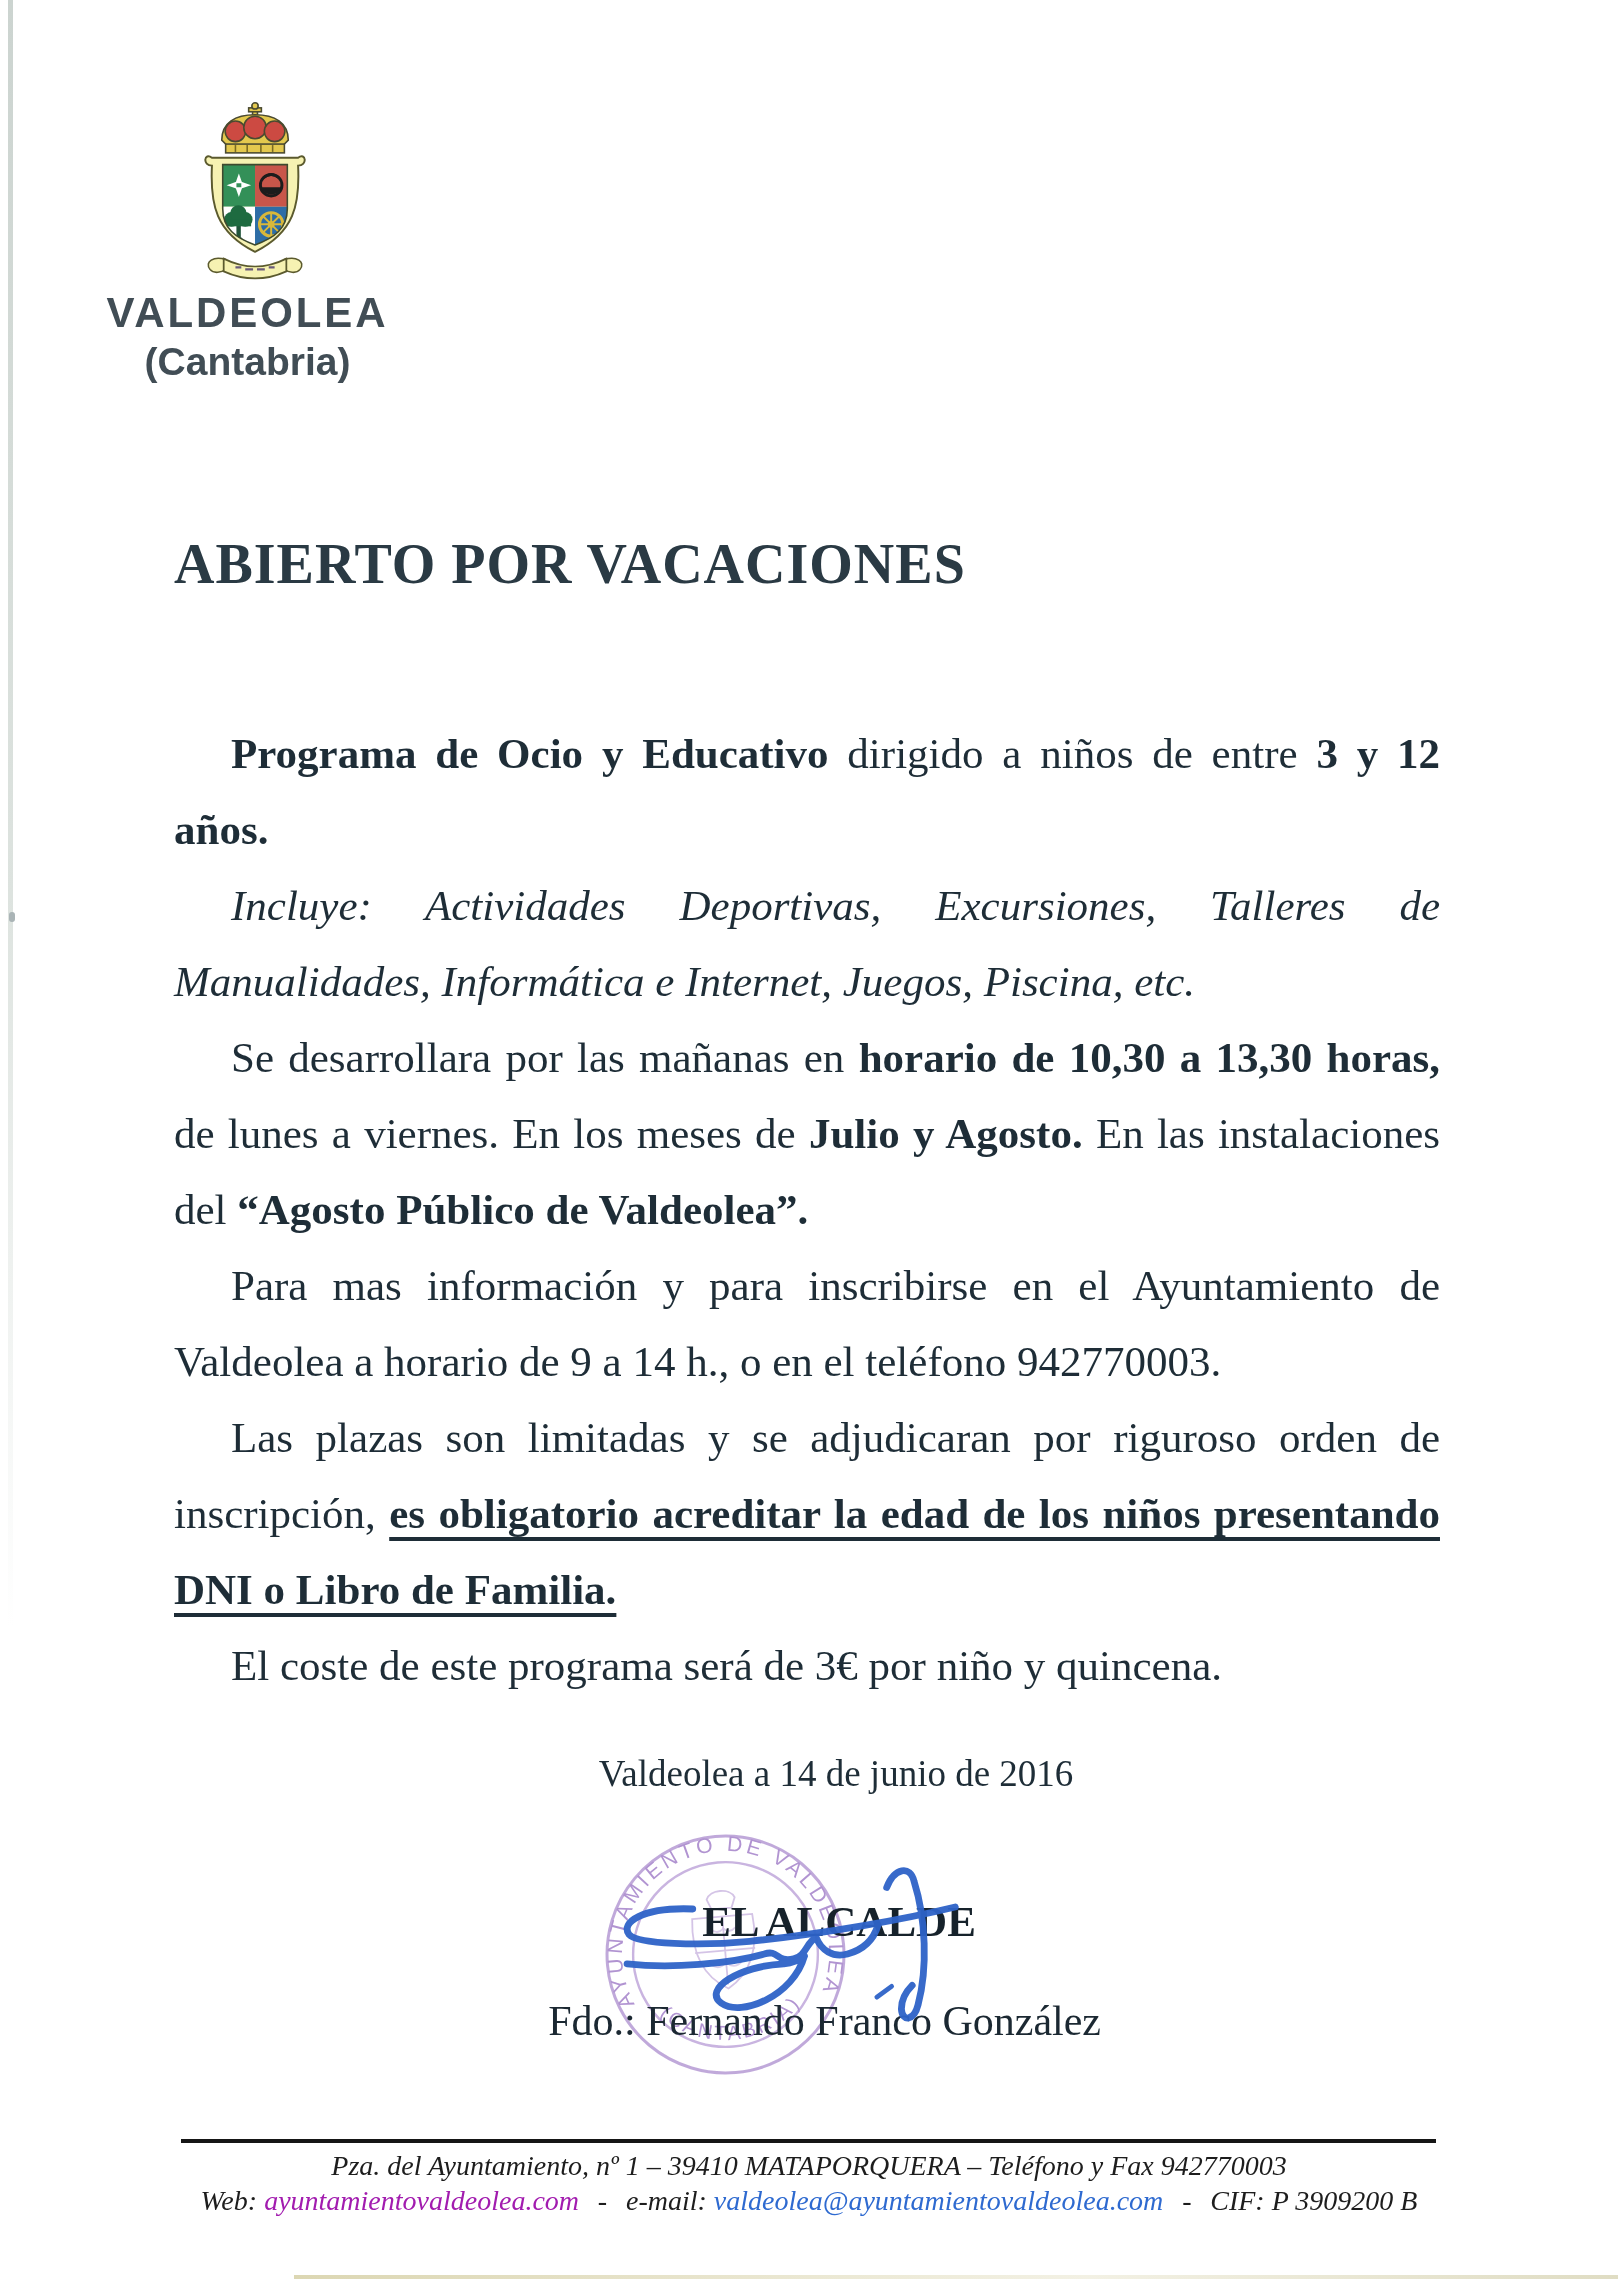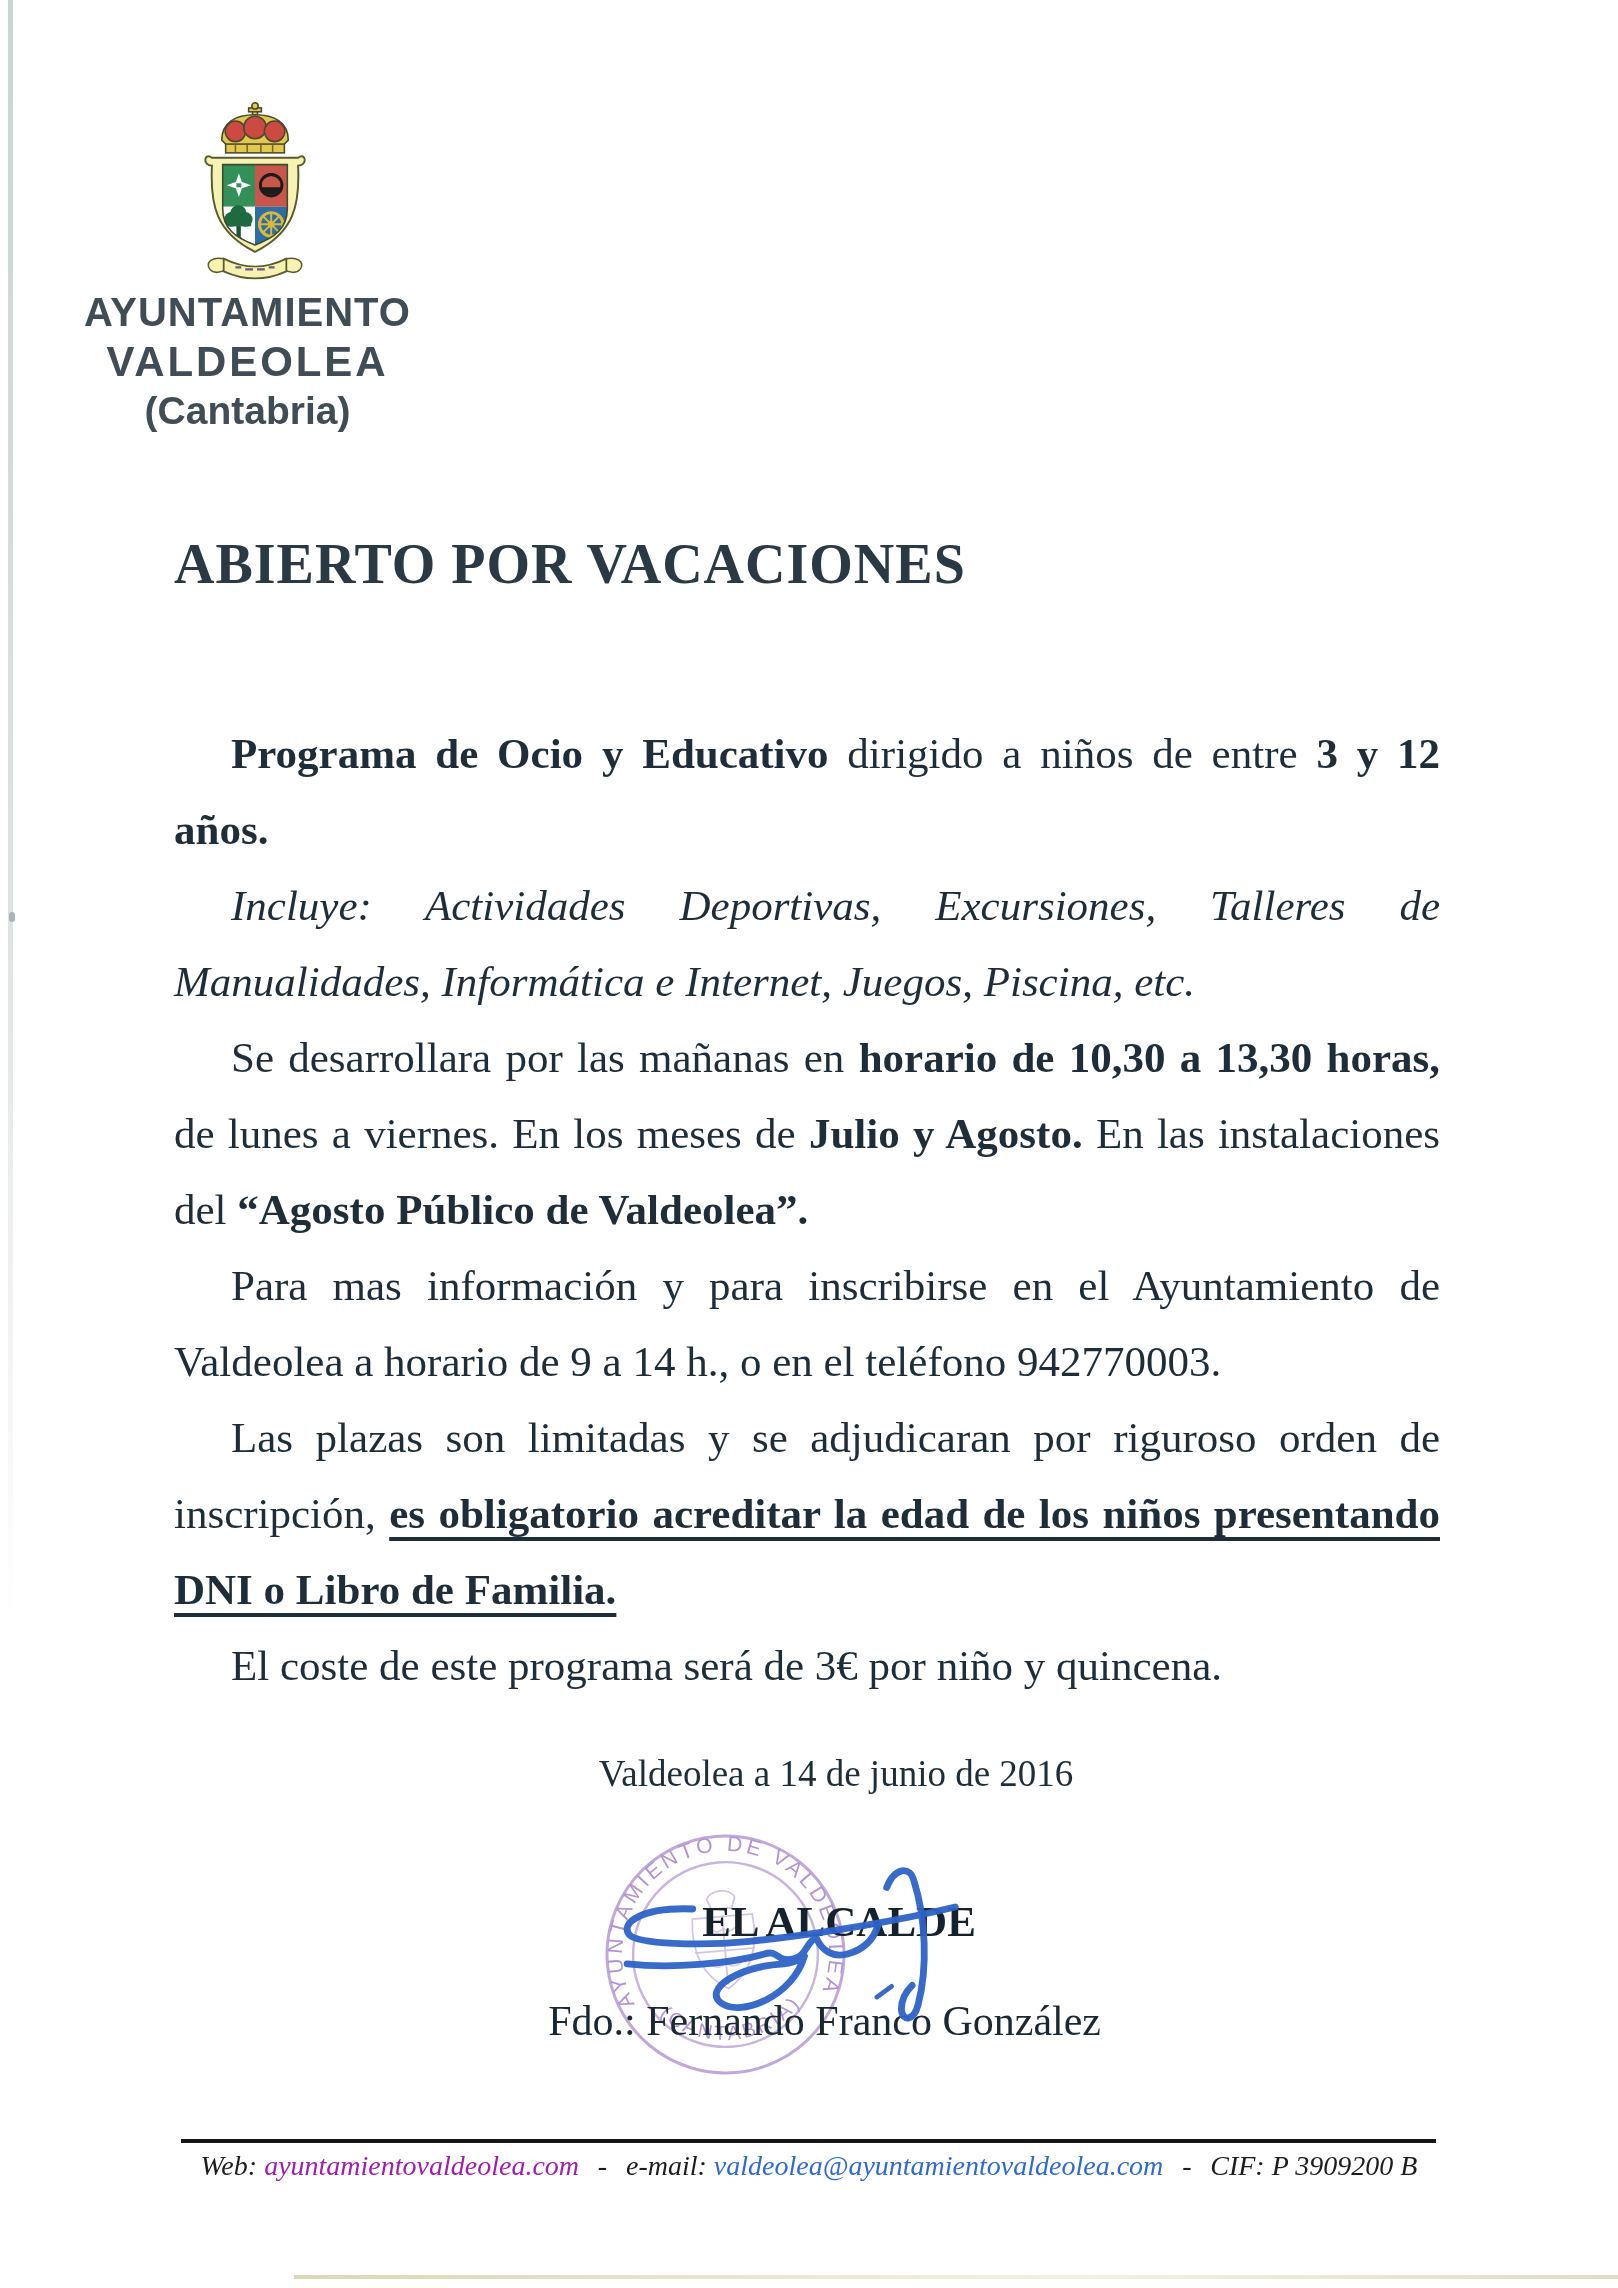--- a/index.html
+++ b/index.html
@@ -121,21 +121,20 @@
 
   <g>
     <path d="M30,162 C18,158 8,164 14,172 C18,177 26,175 30,172 Z" fill="#f6f2b2" stroke="#5b5a2e" stroke-width="1.6"></path>
     <path d="M90,162 C102,158 112,164 106,172 C102,177 94,175 90,172 Z" fill="#f6f2b2" stroke="#5b5a2e" stroke-width="1.6"></path>
     <path d="M28,161 C50,172 70,172 92,161 L92,174 C70,184 50,184 28,174 Z" fill="#f6f2b2" stroke="#5b5a2e" stroke-width="1.8"></path>
     <path d="M40,170 h6 M50,172 h8 M62,172 h8 M74,170 h6" stroke="#6a5a7a" stroke-width="2.4"></path>
   </g>
 </svg>
 
 <div class="org-block">
-  <div class="org-line1">AYUNTAMIENTO</div>
   <div class="org-line3">VALDEOLEA</div>
   <div class="org-line4">(Cantabria)</div>
 </div>
 
 <div class="doc-title">ABIERTO POR VACACIONES</div>
 
 <div class="body-text">
     <p><span class="b">Programa de Ocio y Educativo</span><span> dirigido a niños de entre </span><span class="b">3 y 12 años.</span></p>
     <p><span class="i">Incluye: Actividades Deportivas, Excursiones, Talleres de Manualidades, Informática e Internet, Juegos, Piscina, etc.</span></p>
     <p><span>Se desarrollara por las mañanas en </span><span class="b">horario de 10,30 a 13,30 horas,</span><span> de lunes a viernes. En los meses de </span><span class="b">Julio y Agosto.</span><span> En las instalaciones del </span><span class="b">“Agosto Público de Valdeolea”.</span></p>
@@ -177,20 +176,21 @@
     <path d="M45,118 C90,123 150,118 185,108 C200,103 197,117 215,113 C228,110 228,96 238,91 C243,104 255,112 270,108 C288,103 297,92 301,79"></path>
     <path d="M226,110 C215,150 162,173 141,158 C122,144 160,120 205,118 C214,117 221,114 226,110"></path>
     <path d="M300,152 L315,141" stroke-width="5"></path>
   </g>
 </svg>
 
 <div class="signed-line">Fdo.: Fernando Franco González</div>
 
 <div class="footer-rule"></div>
 <div class="footer">
+  <div>Pza. del Ayuntamiento, nº 1 – 39410 MATAPORQUERA – Teléfono y Fax 942770003</div>
   <div>
     <span>Web:</span>
     <span class="red">ayuntamientovaldeolea.com</span>
     <span class="sep">-</span>
     <span>e-mail:</span>
     <span class="blue">valdeolea@ayuntamientovaldeolea.com</span>
     <span class="sep">-</span>
     <span>CIF: P 3909200 B</span>
   </div>
 </div>

